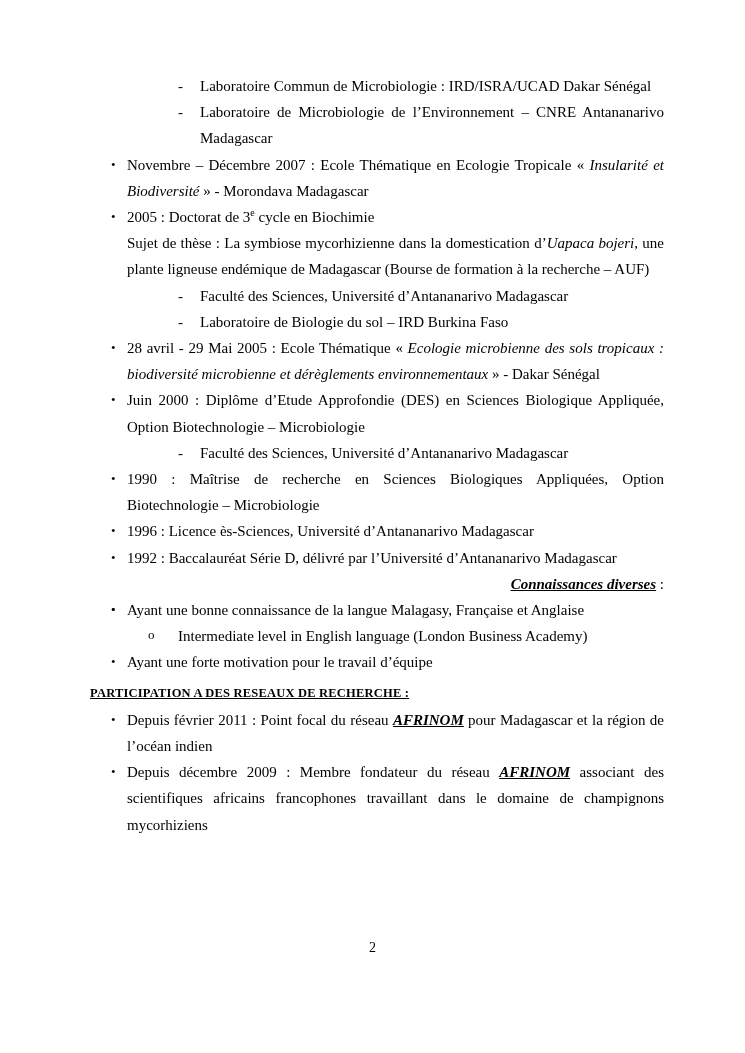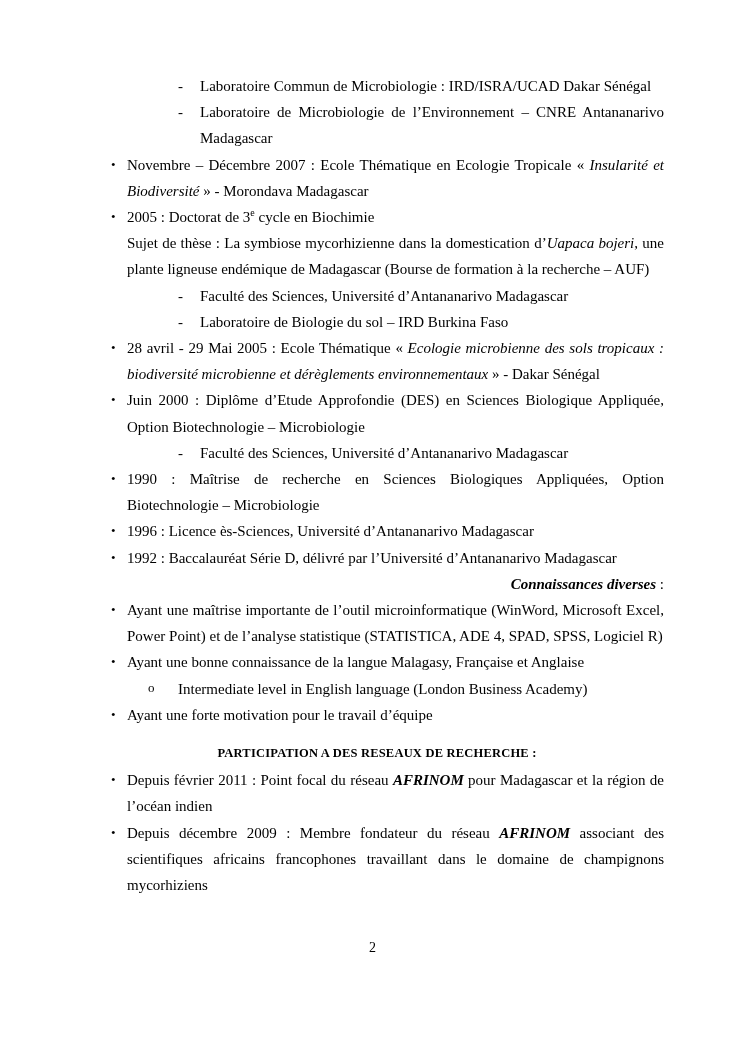--- a/index.html
+++ b/index.html
@@ -21,22 +21,22 @@
   }
   .block{position:relative;}
   .bullet{padding-left:37px;}
   .bullet > .marker{position:absolute;left:21px;top:0;font-size:13px;}
   .dash{padding-left:110px;}
   .dash > .marker{position:absolute;left:88px;top:0;}
   .circle{padding-left:88px;}
   .circle > .marker{position:absolute;left:58px;top:-1px;font-size:13px;}
   .plain{padding-left:37px;}
   .heading1{padding-left:0;text-align:right;}
-  .heading2{padding-left:0;text-align:center;font-size:12.5px;margin-top:12px;margin-bottom:1px;letter-spacing:0.2px;}
-  .s-b{font-weight:bold;}
+  .heading2{padding-left:0;text-align:left;font-size:12.5px;margin-top:4px;margin-bottom:1px;letter-spacing:0.2px;}
+  .s-b{font-weight:bold;text-decoration:underline;}
   .s-i{font-style:italic;}
   .s-u{}
   .s-sup{vertical-align:super;font-size:10px;line-height:0;}
   .page-number{
     position:absolute;top:940px;left:0;right:0;
     text-align:center;font-size:14px;
   }
 </style>
 </head>
 <body>
@@ -50,21 +50,21 @@
       <div class="block plain"><span class="s-u">Sujet de thèse</span><span> : La symbiose mycorhizienne dans la domestication d’</span><span class="s-i">Uapaca bojeri</span><span>, une plante ligneuse endémique de Madagascar (Bourse de formation à la recherche – AUF)</span></div>
       <div class="block dash"><span class="marker">-</span><span>Faculté des Sciences, Université d’Antananarivo Madagascar</span></div>
       <div class="block dash"><span class="marker">-</span><span>Laboratoire de Biologie du sol – IRD Burkina Faso</span></div>
       <div class="block bullet"><span class="marker">•</span><span>28 avril  - 29 Mai 2005 : Ecole Thématique « </span><span class="s-i">Ecologie microbienne des sols tropicaux : biodiversité microbienne et  dérèglements environnementaux</span><span> » - Dakar Sénégal</span></div>
       <div class="block bullet"><span class="marker">•</span><span>Juin 2000 : Diplôme d’Etude Approfondie (DES) en Sciences Biologique Appliquée, Option Biotechnologie – Microbiologie</span></div>
       <div class="block dash"><span class="marker">-</span><span>Faculté des Sciences, Université d’Antananarivo Madagascar</span></div>
       <div class="block bullet"><span class="marker">•</span><span>1990 :  Maîtrise  de  recherche  en  Sciences  Biologiques  Appliquées,  Option Biotechnologie – Microbiologie</span></div>
       <div class="block bullet"><span class="marker">•</span><span>1996 : Licence ès-Sciences, Université d’Antananarivo Madagascar</span></div>
       <div class="block bullet"><span class="marker">•</span><span>1992 : Baccalauréat Série D,  délivré par l’Université d’Antananarivo Madagascar</span></div>
       <div class="block heading1"><span class="s-b s-i s-u">Connaissances diverses</span><span> :</span></div>
-      <div class="block bullet"><span class="marker">•</span><span>Ayant une maîtrise importante de l’outil microinformatique (WinWord, Microsoft Excel, Power Point) et de l’analyse statistique (STATISTICA, ADE 4,  SPAD, SPSS, Logiciel R)</span></div>
+      <div class="block bullet"><span class="marker">•</span></div>
       <div class="block bullet"><span class="marker">•</span><span>Ayant une bonne connaissance de la langue Malagasy, Française et Anglaise</span></div>
       <div class="block circle"><span class="marker">o</span><span>Intermediate level in English language (London Business Academy)</span></div>
       <div class="block bullet"><span class="marker">•</span><span>Ayant une forte motivation pour le travail d’équipe</span></div>
       <div class="block heading2"><span class="s-b s-u">PARTICIPATION A DES RESEAUX DE RECHERCHE :</span></div>
       <div class="block bullet"><span class="marker">•</span><span>Depuis février 2011 : Point focal du réseau </span><span class="s-b s-i">AFRINOM</span><span> pour Madagascar et la région de l’océan indien</span></div>
       <div class="block bullet"><span class="marker">•</span><span>Depuis  décembre  2009 :  Membre  fondateur  du  réseau  </span><span class="s-b s-i">AFRINOM</span><span>  associant  des scientifiques africains francophones travaillant dans le domaine de champignons mycorhiziens</span></div>
     </div>
   <div class="page-number">2</div>
 </div>
 

